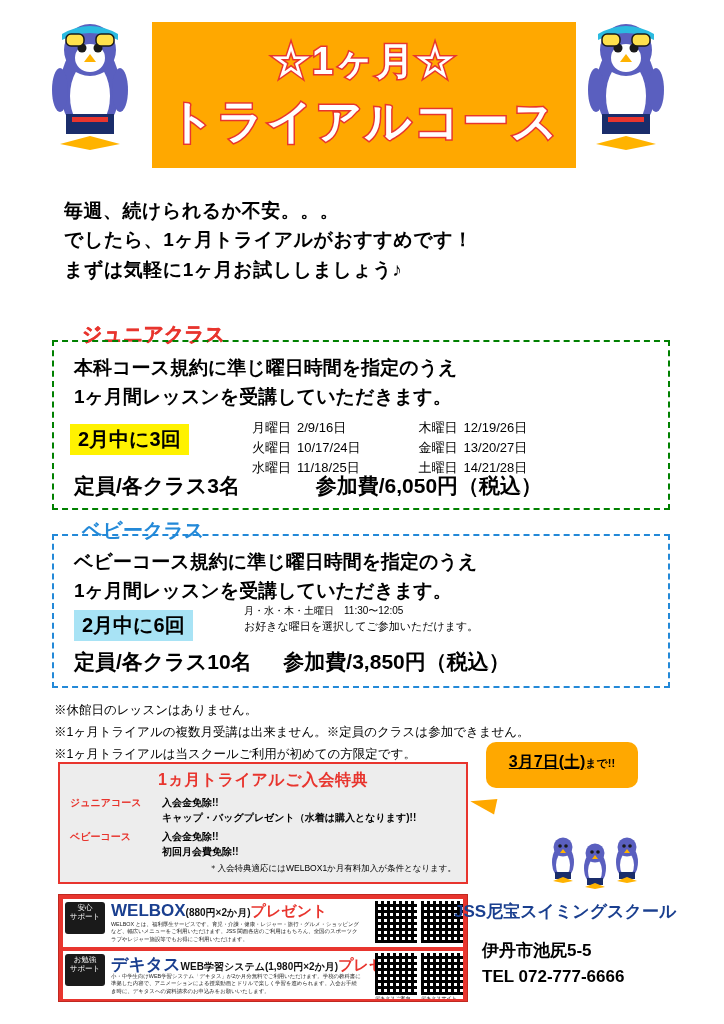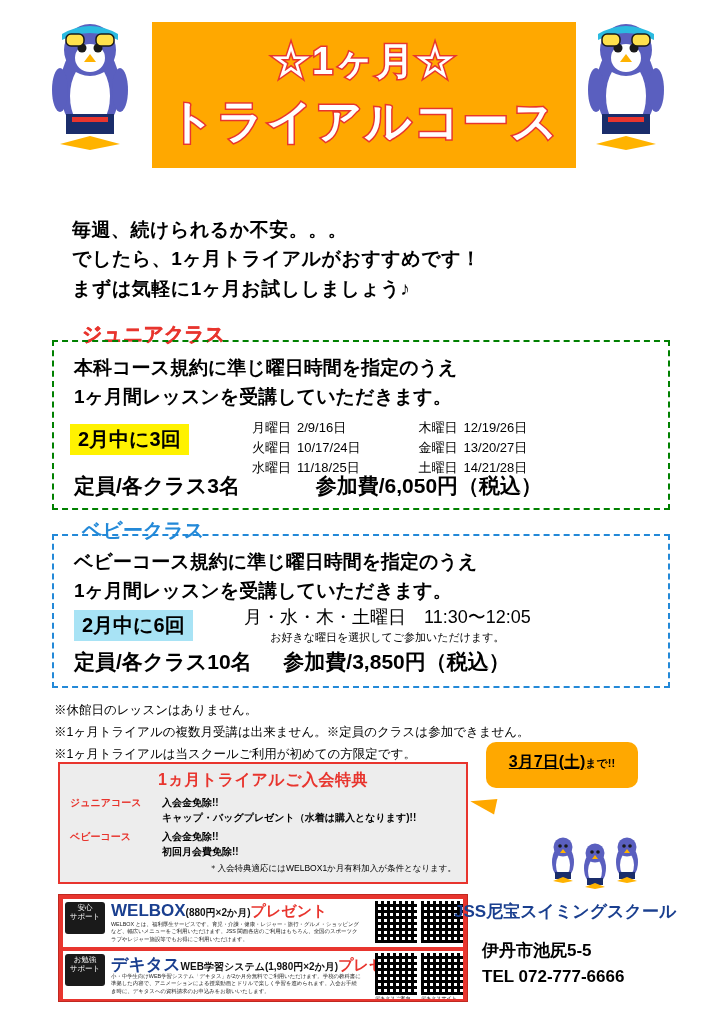--- a/index.html
+++ b/index.html
@@ -56,27 +56,26 @@
     top: 18px;
     width: 88px;
     height: 140px;
   }
   .peng.left { left: 46px; }
   .peng.right { left: 582px; }
 
   
   .intro {
     position: absolute;
-    left: 72px;
+    left: 64px;
     top: 196px;
     font-size: 19px;
     font-weight: bold;
     line-height: 1.55;
     letter-spacing: 0.5px;
-    margin-top: 19px;
   }
 
   
   .junior-box {
     position: absolute;
     left: 52px;
     top: 340px;
     width: 618px;
     height: 170px;
     border: 2px dashed #008000;
@@ -152,21 +151,21 @@
   .fee-line .sp { display: inline-block; width: 64px; }
   .fee-line .sp2 { display: inline-block; width: 20px; }
 
   .baby-sched {
     position: absolute;
     left: 190px;
     top: 68px;
     font-size: 13px;
     line-height: 1.45;
   }
-  .baby-sched .l1 { font-size: 18px; }
+  .baby-sched .l1 { font-size: 10px; }
   .baby-sched .l2 { font-size: 11px; text-align: center; }
 
   
   .notes {
     position: absolute;
     left: 54px;
     top: 700px;
     font-size: 12.5px;
     line-height: 1.75;
   }

